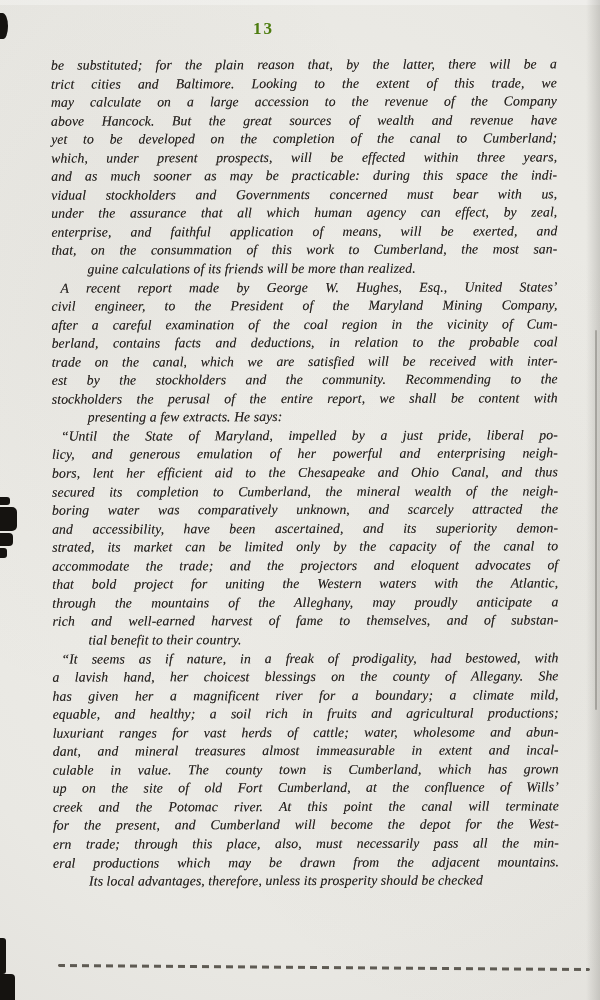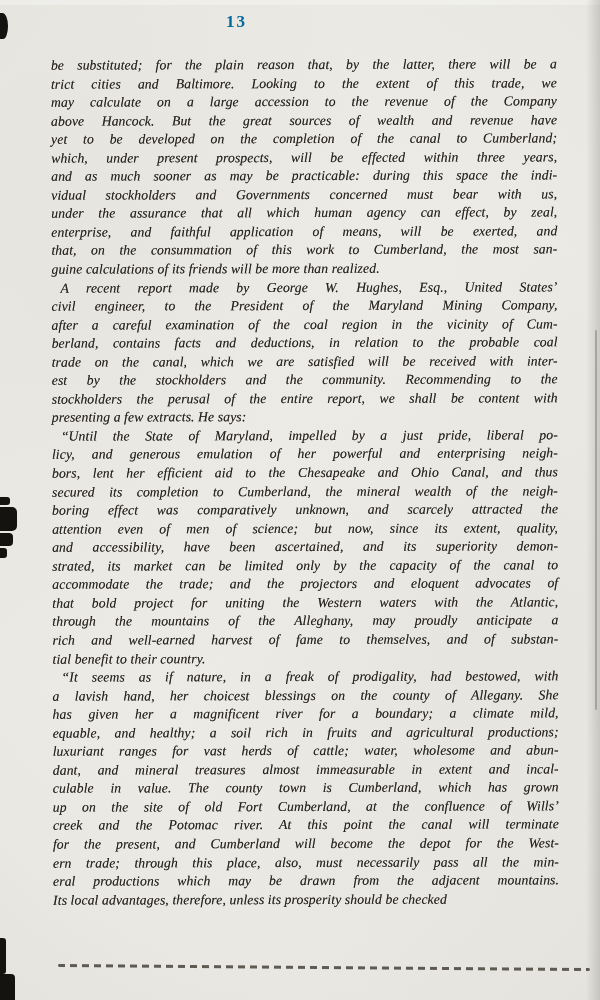--- a/index.html
+++ b/index.html
@@ -10,39 +10,39 @@
     font-family:"Liberation Serif","DejaVu Serif",serif;
     color:#272320;
     background-image:
       radial-gradient(ellipse at 18% 28%, rgba(120,115,105,0.05), transparent 42%),
       radial-gradient(ellipse at 78% 62%, rgba(120,115,105,0.05), transparent 46%),
       radial-gradient(ellipse 125% 92% at 48% 44%, #efeee9 0%, #e9e8e3 55%, #dfddd8 92%, #d5d3ce 100%);
   }
 
   .page-number {
     position:absolute;
-    top:12px; left:226px; width:48px;
-    text-align:left;
+    top:19px; left:226px; width:48px;
+    text-align:right;
     font-size:17px;
     font-weight:bold;
     letter-spacing:2px;
-    color:#0369a1;
+    color:#4d7c0f;
   }
 
   .text-block {
     position:absolute;
     top:56px; left:52px; width:506px;
     font-size:13.7px;
     line-height:18.55px;
     letter-spacing:0.1px;
     transform:rotate(-0.15deg);
     text-shadow:0 0 0.5px rgba(39,35,32,0.55);
   }
   .line { text-align:justify; text-align-last:justify;font-style:italic; }
-  .line.last { text-align:left; text-align-last:left; }
+  .line.last { text-align:left; text-align-last:left;margin-left:36px; }
   .line.indent { text-indent:9px; }
 
   
   .mark { position:absolute; background:#151310; }
   .mark-top-left      { left:0;  top:13px;  width:8px;  height:26px; border-radius:0 70% 60% 0 / 0 50% 50% 0; }
   .mark-left-a        { left:0;  top:497px; width:10px; height:8px;  border-radius:0 3px 3px 0; }
   .mark-left-b        { left:0;  top:507px; width:17px; height:24px; border-radius:0 5px 5px 0; }
   .mark-left-c        { left:0;  top:533px; width:13px; height:13px; border-radius:0 4px 4px 0; }
   .mark-left-d        { left:0;  top:548px; width:7px;  height:10px; border-radius:0 3px 3px 0; }
   .mark-bottom-streak { left:0;  top:938px; width:6px;  height:36px; border-radius:0 3px 3px 0; }
@@ -113,22 +113,21 @@
       <div class="line">trade on the canal, which we are satisfied will be received with inter-</div>
       <div class="line">est by the stockholders and the community.  Recommending to the</div>
       <div class="line">stockholders the perusal of the entire report, we shall be content with</div>
       <div class="line last">presenting a few extracts.  He says:</div>
     </div>
     <div class="paragraph">
       <div class="line indent">“Until the State of Maryland, impelled by a just pride, liberal po-</div>
       <div class="line">licy, and generous emulation of her powerful and enterprising neigh-</div>
       <div class="line">bors, lent her efficient aid to the Chesapeake and Ohio Canal, and thus</div>
       <div class="line">secured its completion to Cumberland, the mineral wealth of the neigh-</div>
-      <div class="line">boring effect was comparatively unknown, and scarcely attracted the</div>
-      <div class="line">attention even of men of science; but now, since its extent, quality,</div>
+      <div class="line">boring water was comparatively unknown, and scarcely attracted the</div>
       <div class="line">and accessibility, have been ascertained, and its superiority demon-</div>
       <div class="line">strated, its market can be limited only by the capacity of the canal to</div>
       <div class="line">accommodate the trade; and the projectors and eloquent advocates of</div>
       <div class="line">that bold project for uniting the Western waters with the Atlantic,</div>
       <div class="line">through the mountains of the Alleghany, may proudly anticipate a</div>
       <div class="line">rich and well-earned harvest of fame to themselves, and of substan-</div>
       <div class="line last">tial benefit to their country.</div>
     </div>
     <div class="paragraph">
       <div class="line indent">“It seems as if nature, in a freak of prodigality, had bestowed, with</div>

